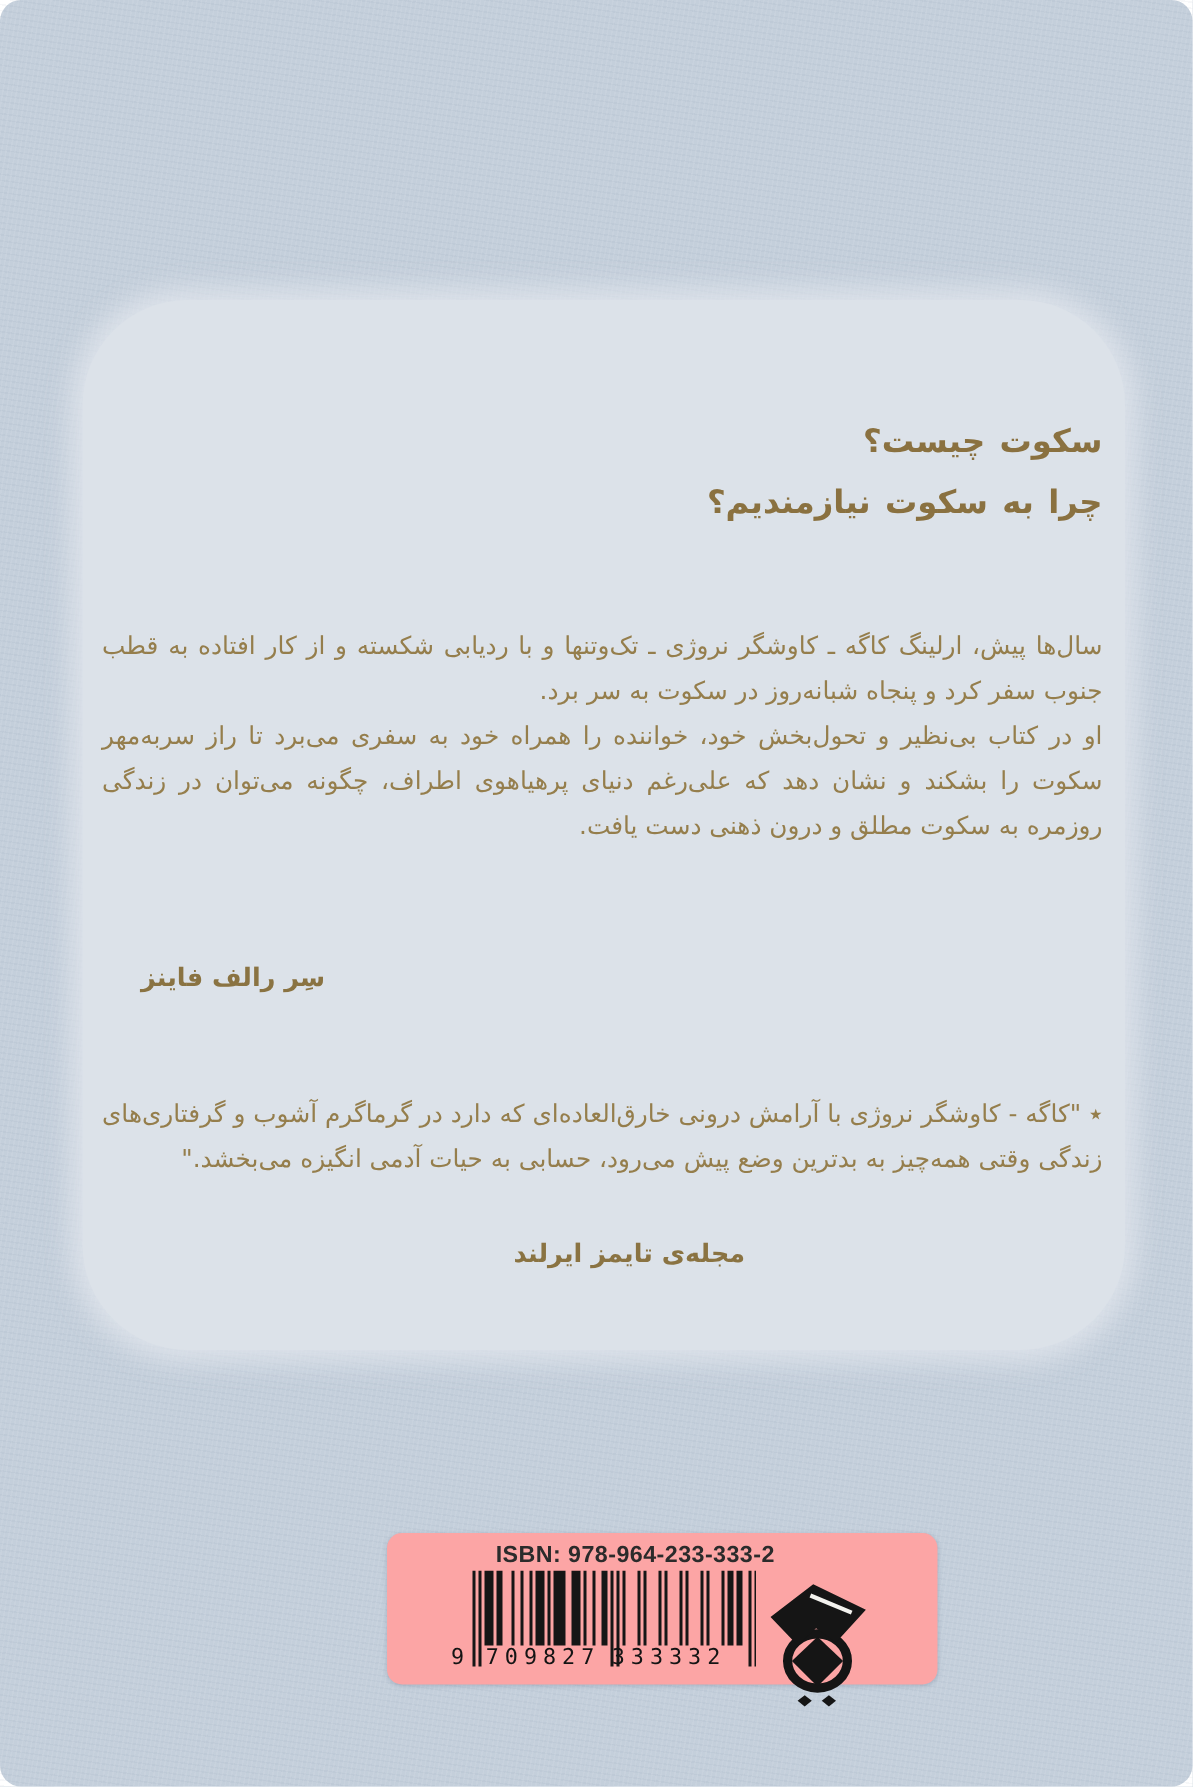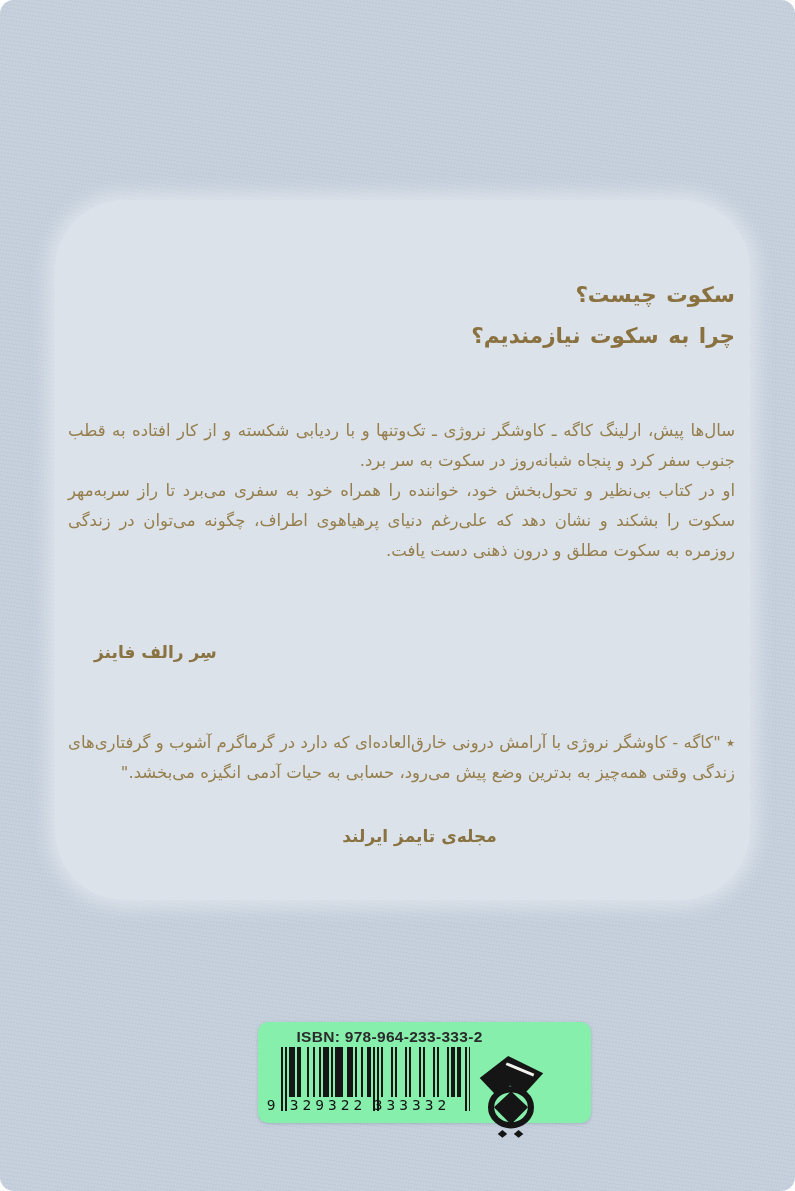--- a/index.html
+++ b/index.html
@@ -34,22 +34,23 @@
   .p2{top:578px;}
   .p3{top:728px;}
   .attr{
     font-size:17px;font-weight:bold;color:#8a7342;text-align:left;
   }
   .attr1{top:642px;padding-left:26px;}
   .attr2{top:826px;padding-left:36px;text-align:center;}
   
   .sticker{
     position:absolute;left:258px;top:1022px;width:333px;height:101px;
-    background:#86efac;border-radius:10px;
+    background:#fca5a5;border-radius:10px;
     box-shadow:0 1px 3px rgba(70,90,120,0.25);
+    padding-left:34px;
   }
   .isbn-label{
     margin:6px 70px 1px 0;text-align:center;
     font-family:"Liberation Sans",sans-serif;font-size:15.5px;font-weight:bold;
     color:#2b2b2b;letter-spacing:0.3px;white-space:nowrap;
   }
   .sticker-row{display:flex;align-items:flex-start;}
   .barcode-wrap{position:relative;width:202px;height:68px;margin-left:10px;}
   .barcode-wrap svg{display:block;}
   .bc-digit{
@@ -116,21 +117,21 @@
             <rect x="155" y="0" width="2" height="50" fill="#161616"></rect>
             <rect x="165" y="0" width="2" height="50" fill="#161616"></rect>
             <rect x="169" y="0" width="2" height="50" fill="#161616"></rect>
             <rect x="179" y="0" width="2" height="50" fill="#161616"></rect>
             <rect x="183" y="0" width="4" height="50" fill="#161616"></rect>
             <rect x="189" y="0" width="4" height="50" fill="#161616"></rect>
             <rect x="197" y="0" width="2" height="64" fill="#161616"></rect>
             <rect x="201" y="0" width="2" height="64" fill="#161616"></rect>
           </svg>
         <span class="bc-digit bc-first">9</span>
-        <span class="bc-digit bc-left">329322</span>
+        <span class="bc-digit bc-left">709827</span>
         <span class="bc-digit bc-right">333332</span>
       </div>
       <div class="logo-col">
         <svg width="74" height="88" viewBox="0 0 78 92">
           <ellipse cx="39" cy="59" rx="21" ry="19" fill="none" stroke="#151515" stroke-width="6.5"></ellipse>
           <path d="M39 42 L57 59 L39 77 L21 59 Z" fill="#151515"></path>
           <path d="M6 28 L36 5 L73 23 L52 46 L38 36 L25 48 Z" fill="#151515"></path>
           <path d="M34 13 L63 25" stroke="#f3f2ee" stroke-width="3" fill="none"></path>
           <path d="M30 83 l5 4 l-5 4 l-5 -4 Z" fill="#151515"></path>
           <path d="M47 83 l5 4 l-5 4 l-5 -4 Z" fill="#151515"></path>

